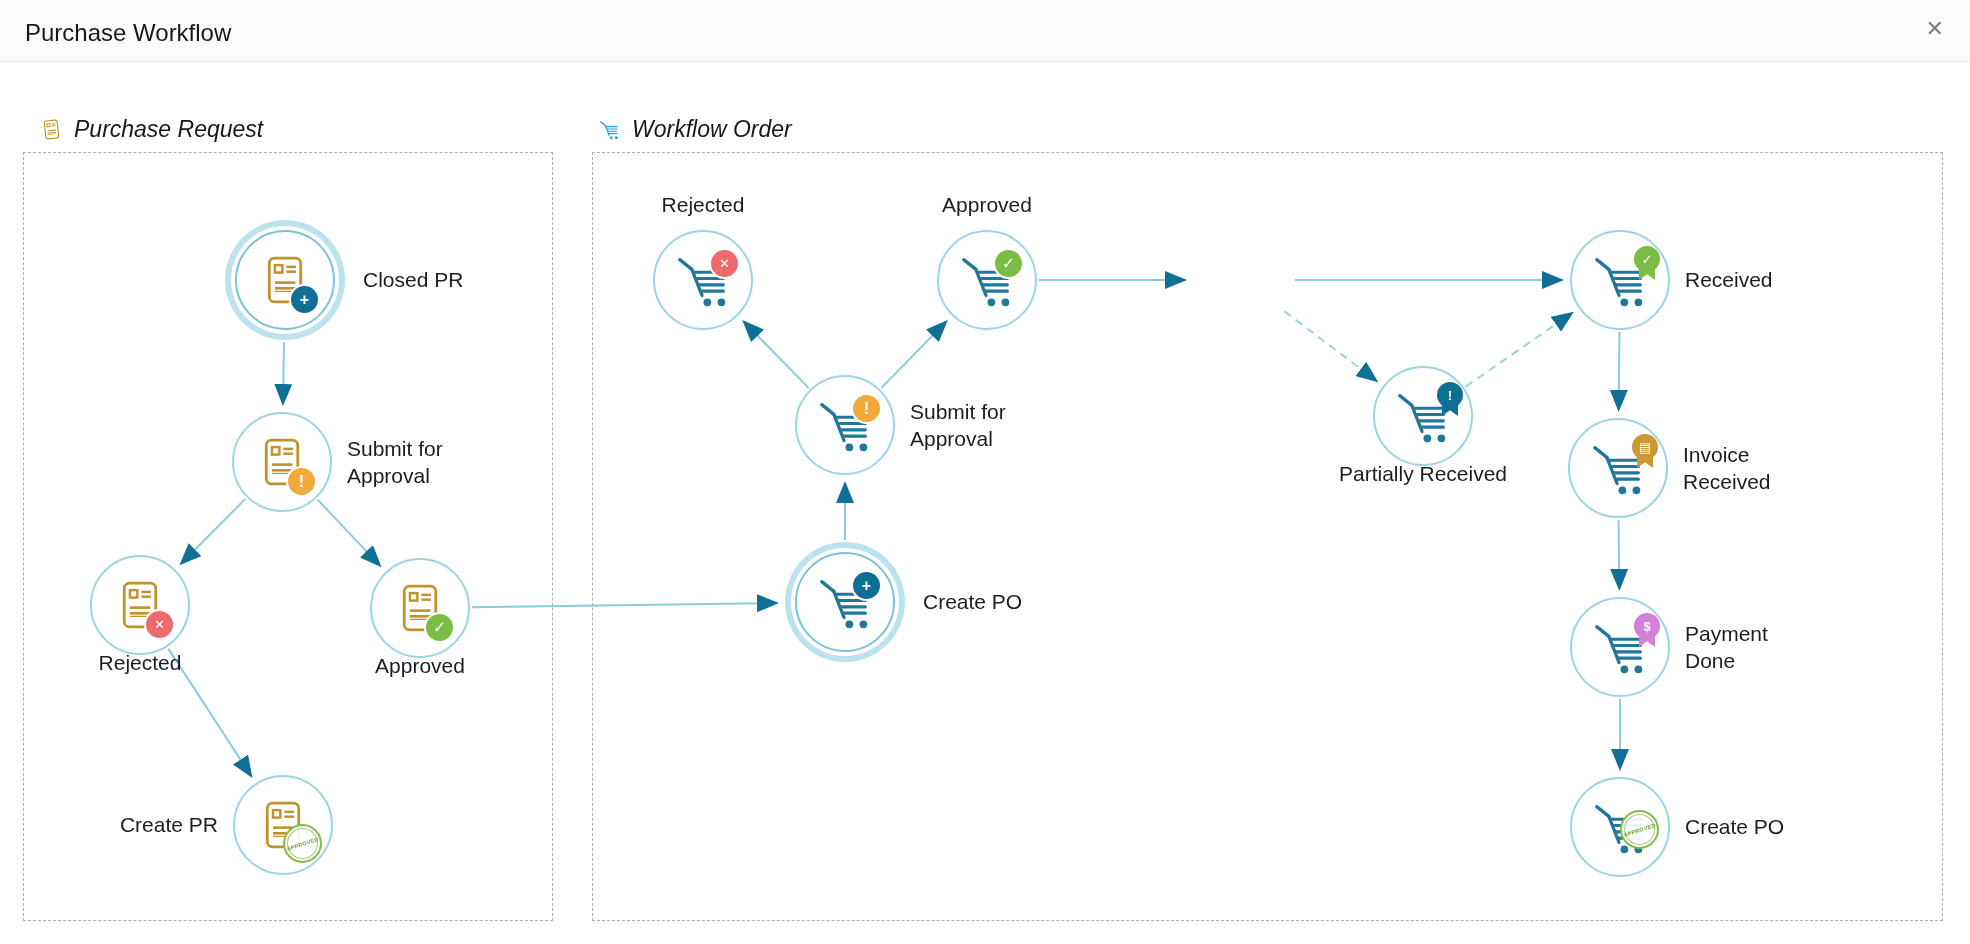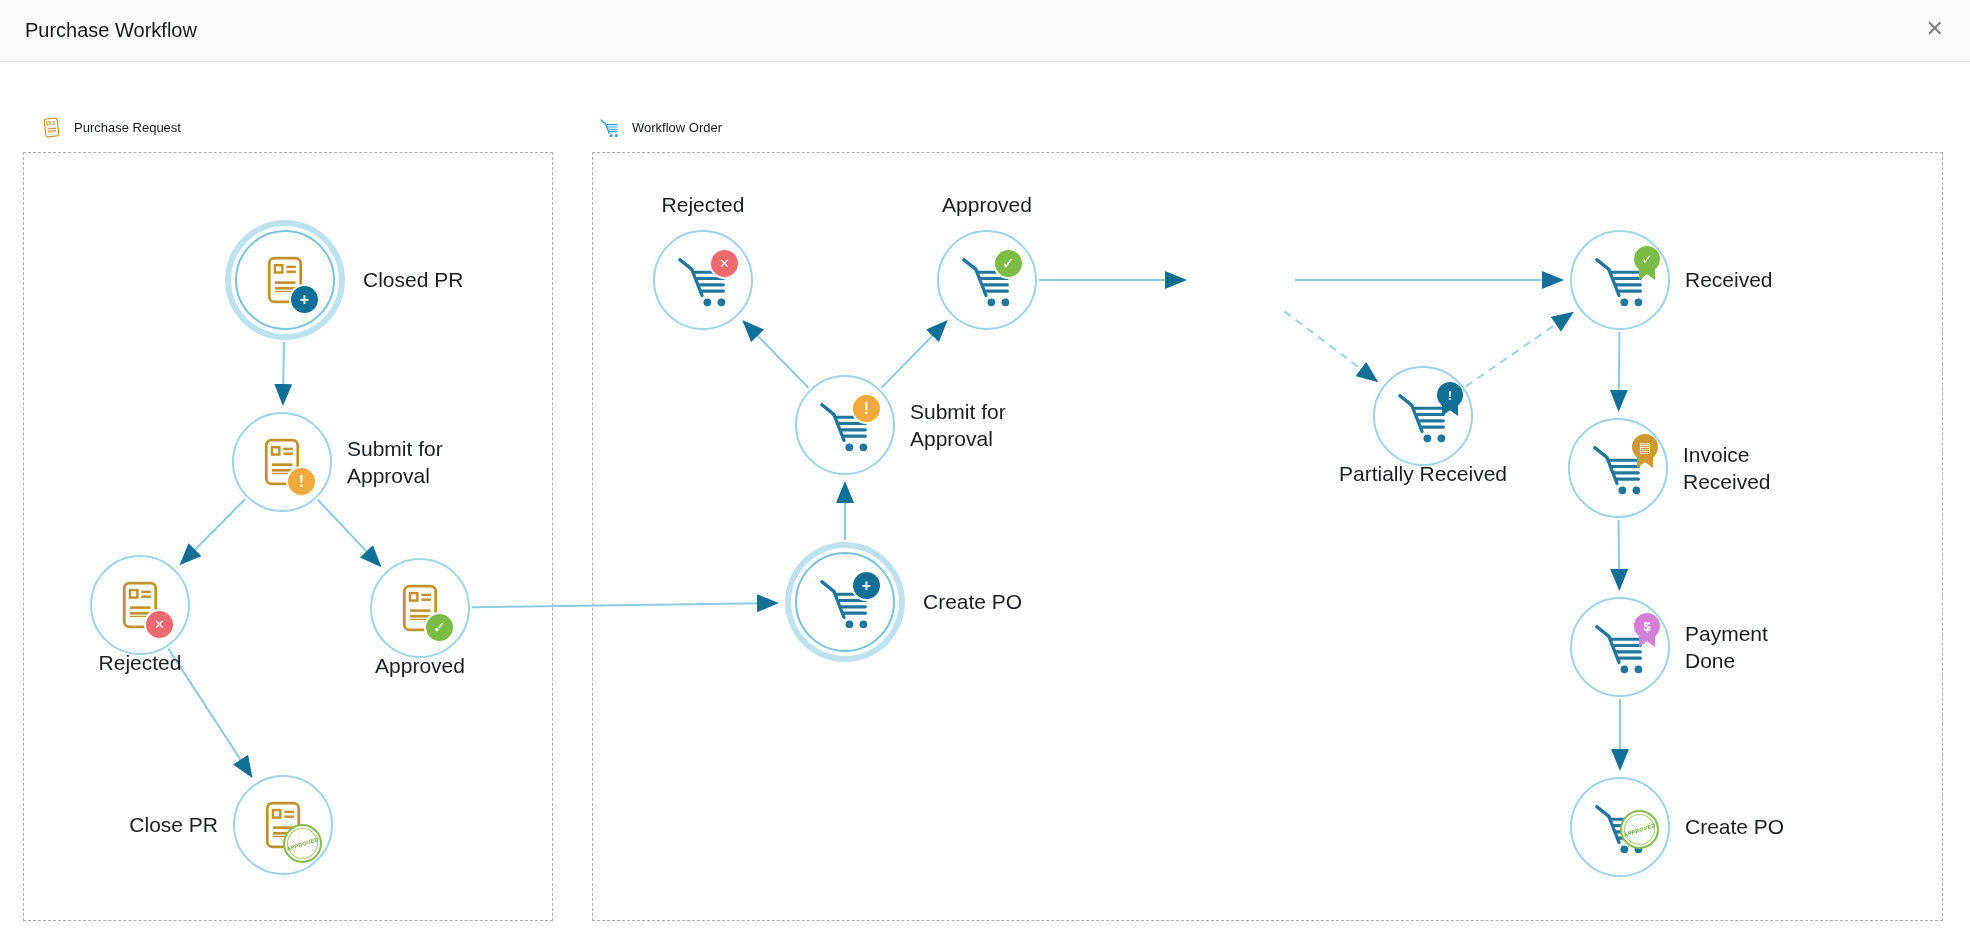--- a/index.html
+++ b/index.html
@@ -1,24 +1,24 @@
 <!DOCTYPE html>
 <html><head>
 <meta charset="utf-8">
 <style>
   html,body{margin:0;padding:0;background:#fff;font-family:"Liberation Sans","DejaVu Sans",sans-serif;}
   .stage{position:relative;width:1970px;height:944px;overflow:hidden;background:#fff;}
 
   
   .win-header{position:absolute;left:0;top:0;width:100%;height:62px;background:#fafbfb;border-bottom:1px solid #e6e8e8;box-sizing:border-box;}
-  .win-title{position:absolute;left:25px;top:19px;font-size:20px;font-weight:500;color:#16191c;}
+  .win-title{position:absolute;left:25px;top:19px;font-size:24px;font-weight:500;color:#16191c;}
   .win-close{position:absolute;right:26px;top:18px;font-size:22px;color:#7d8184;cursor:pointer;font-weight:bold;line-height:1;}
 
   
-  .section-label{position:absolute;display:flex;align-items:center;gap:11px;font-size:13px;color:#16191c;}
+  .section-label{position:absolute;display:flex;align-items:center;gap:11px;font-size:23px;color:#16191c;font-style:italic;}
   .section-label .sicon{width:23px;height:23px;}
   .sicon.doc-gold{color:#c1922c;transform:rotate(-6deg);}
   .sicon.cart-blue{color:#2b9ce5;}
 
   
   .group-box{position:absolute;border:1px dashed #aeaeae;box-sizing:border-box;background:transparent;}
 
   
   .edges{position:absolute;left:0;top:0;width:1970px;height:944px;pointer-events:none;}
   .edge.solid{stroke:#8ccadf;stroke-width:2;fill:none;}
@@ -183,21 +183,21 @@
 
   <div class="node" style="left:233px;top:775px;">
     <div class="circle">
       <svg class="icon doc">
           <use href="#icon-doc"></use>
         </svg>
       <span class="stamp b-stamp-br">
           <i>APPROVED</i>
         </span>
     </div>
-    <div class="label left">Close PR</div>
+    <div class="label left">Create PR</div>
   </div>
 
   <div class="node" style="left:653px;top:230px;">
     <div class="circle">
       <svg class="icon cart">
           <use href="#icon-cart"></use>
         </svg>
       <span class="cb b-cart-tr" style="--bc:#ee6a6e;font-size:13px;">
           <i>✕</i>
         </span>

